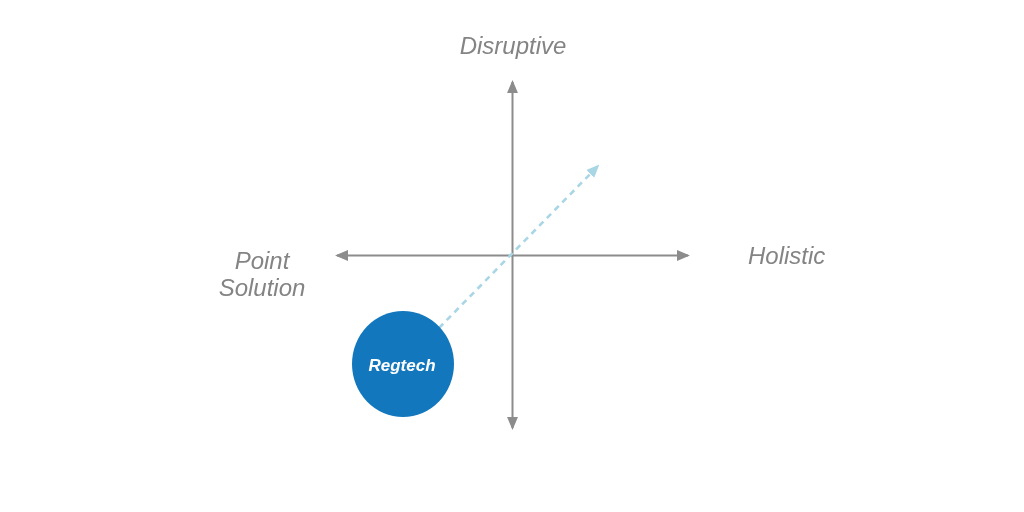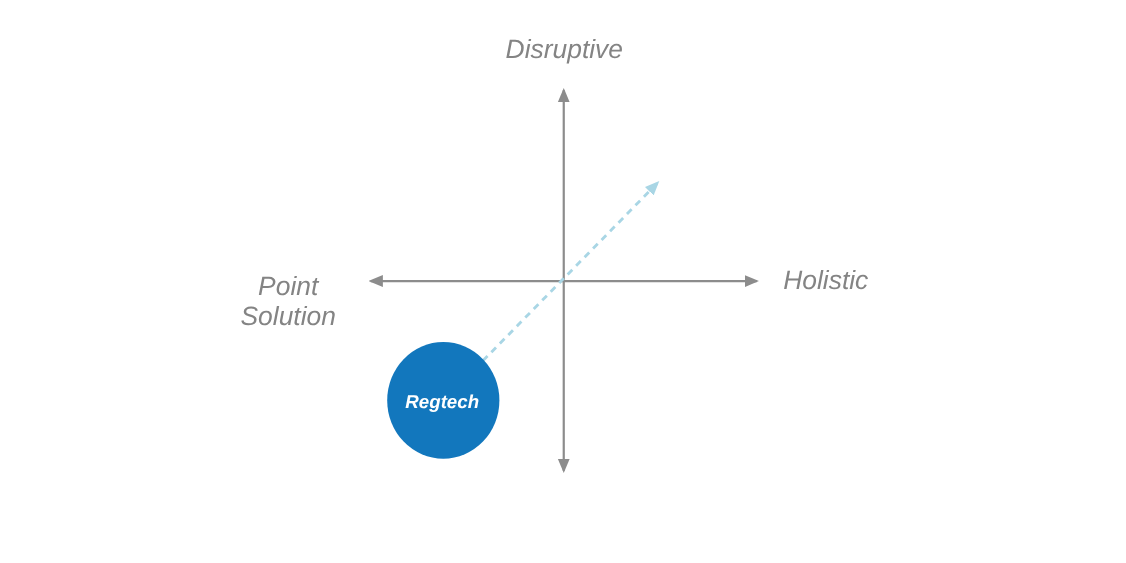--- a/index.html
+++ b/index.html
@@ -85,15 +85,15 @@
     <ellipse cx="403" cy="364" rx="51" ry="53" class="bubble-shape"></ellipse>
     <text x="402" y="371" text-anchor="middle" class="bubble-text">Regtech</text>
   </svg>
 
   <div class="axis-label" style="left:513px; top:33px;">Disruptive</div>
 
 
   <div class="axis-label" style="left:262px; top:230px;margin-top:18px;">Point
 Solution</div>
 
-  <div class="axis-label left-anchored" style="left:712px; top:243px;">Holistic</div>
+  <div class="axis-label left-anchored" style="left:748px; top:243px;">Holistic</div>
 
 </div>
 
 </body></html>

